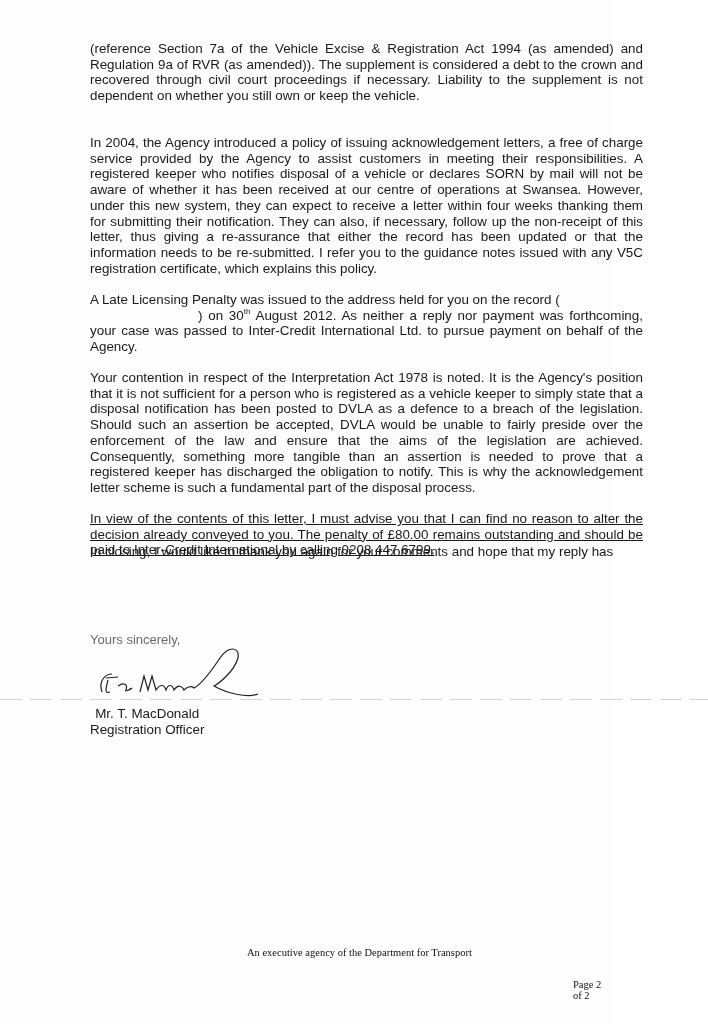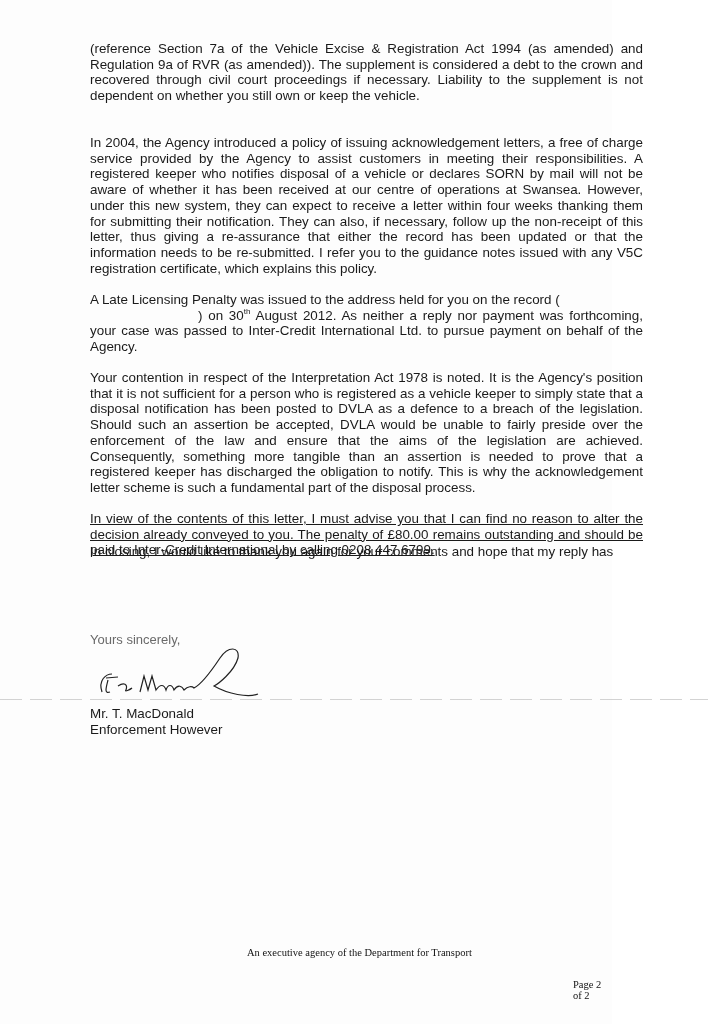--- a/index.html
+++ b/index.html
@@ -17,21 +17,21 @@
   .p3 { top: 292px; }
   .p4 { top: 370px; }
   .p5 { top: 511px; text-decoration: underline; }
   .p6 { top: 544px; }
   .faded { color: #8a8a8a; }
   .redact { display: inline-block; width: 108px; }
   .closing { position: absolute; left: 90px; top: 632px; font-size: 13px; color: #6a6a6a; text-align: center; }
   .sig { position: absolute; left: 88px; top: 640px; width: 180px; height: 62px; }
   .fold { position: absolute; left: 0; top: 699px; width: 708px; height: 1px;
           background: repeating-linear-gradient(90deg, #c8c8c8 0 22px, transparent 22px 30px); opacity: 0.8; }
-  .name { position: absolute; left: 90px; top: 706px; font-size: 13.4px; line-height: 16px; color: #1a1a1a; }
+  .name { position: absolute; left: 90px; top: 706px; font-size: 13.4px; line-height: 16px; color: #1a1a1a; text-align: center; }
   .footer-left { position: absolute; left: 247px; top: 947px; font-family: "Liberation Serif", serif; font-size: 10.5px; color: #111; }
   .footer-right { position: absolute; left: 573px; top: 979px; font-family: "Liberation Serif", serif; font-size: 10.5px; color: #111; }
   sup { font-size: 8px; line-height: 0; margin-top: 24px; }
 </style>
 </head>
 <body>
 
 <div class="page">
 
   <p class="body-text p1">(reference Section 7a of the Vehicle Excise &amp; Registration Act 1994 (as amended) and Regulation 9a of RVR (as amended)). The supplement is considered a debt to the crown and recovered through civil court proceedings if necessary. Liability to the supplement is not dependent on whether you still own or keep the vehicle.</p>
@@ -50,19 +50,19 @@
 
   <svg class="sig" viewBox="0 0 180 62">
     <path d="M14 52 C 10 40, 18 34, 24 34 M18 38 L 30 37 M20 40 C 18 48, 16 54, 22 52 M30 46 C 36 42, 40 44, 38 50 C 36 52, 42 50, 44 48" fill="none" stroke="#222" stroke-width="1.2"></path>
     <path d="M52 52 L 56 36 L 60 50 L 64 36 L 68 50 C 72 44, 76 44, 78 50 C 80 44, 84 44, 86 50 C 90 44, 94 46, 96 50 C 100 46, 104 46, 106 48 C 114 44, 124 30, 132 18 C 140 6, 152 6, 150 18 C 146 32, 130 44, 126 46 C 140 54, 160 58, 170 54" fill="none" stroke="#222" stroke-width="1.2"></path>
   </svg>
 
   <div class="fold"></div>
 
   <div class="name">
     <div>Mr. T. MacDonald</div>
-    <div>Enforcement However</div>
+    <div>Registration Officer</div>
   </div>
 
   <div class="footer-left">An executive agency of the Department for Transport</div>
   <div class="footer-right">Page 2 of 2</div>
 
 </div>
 
 </body></html>

